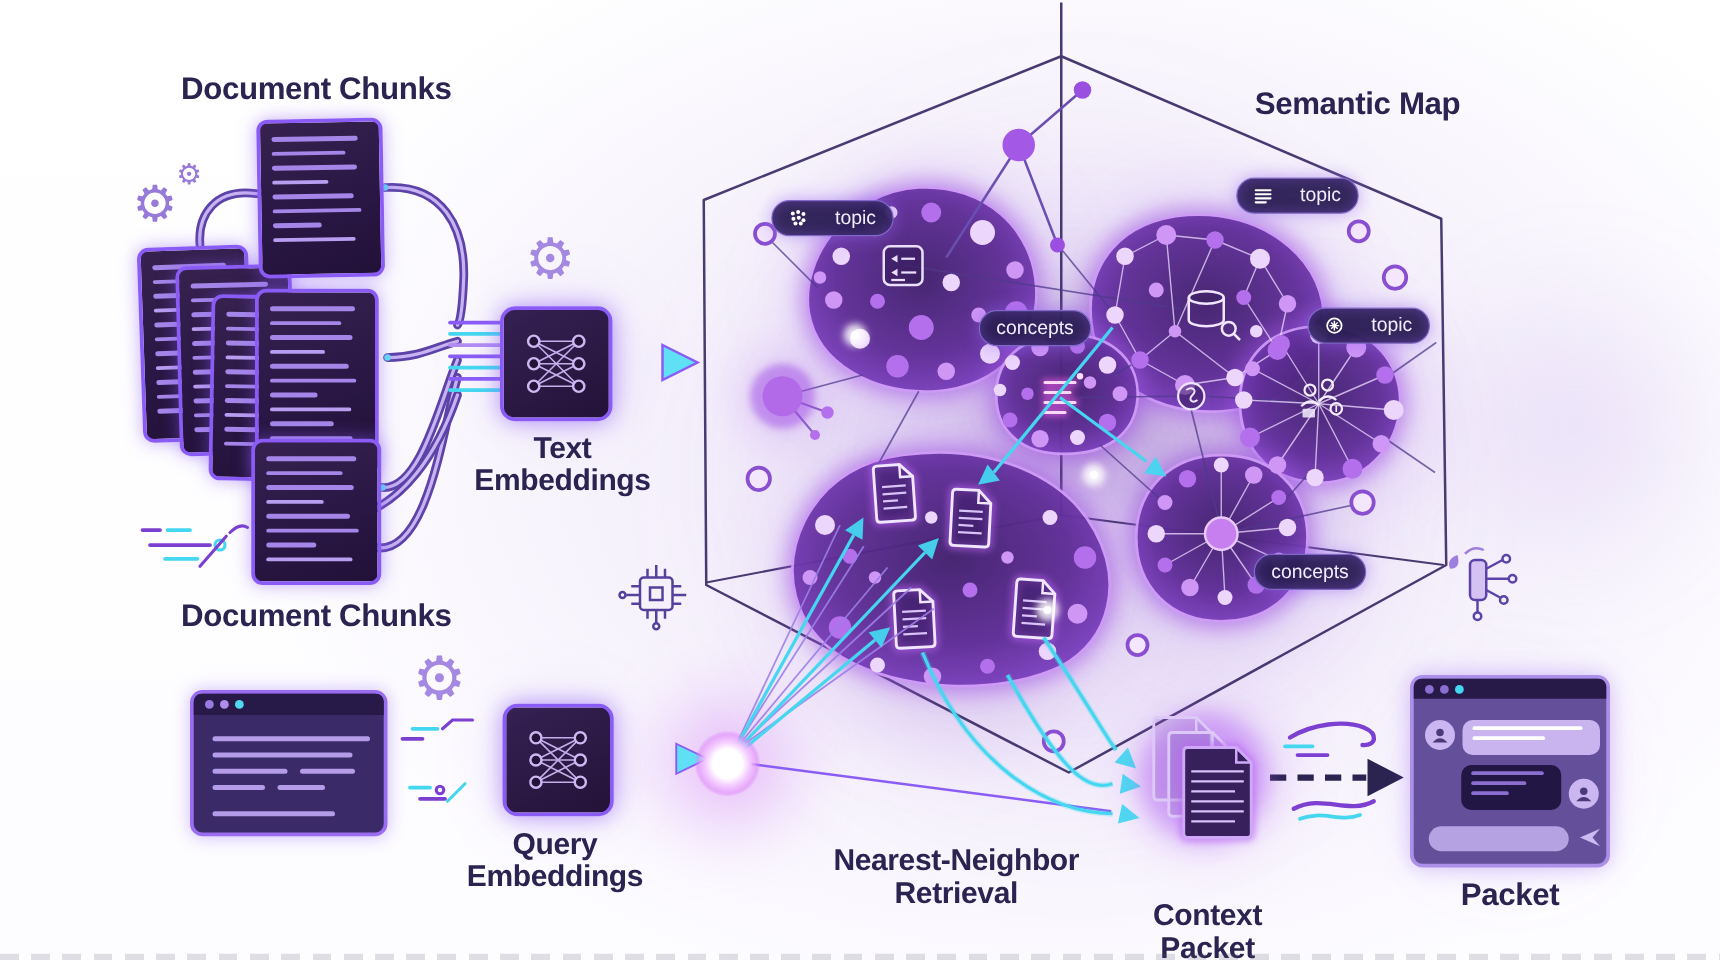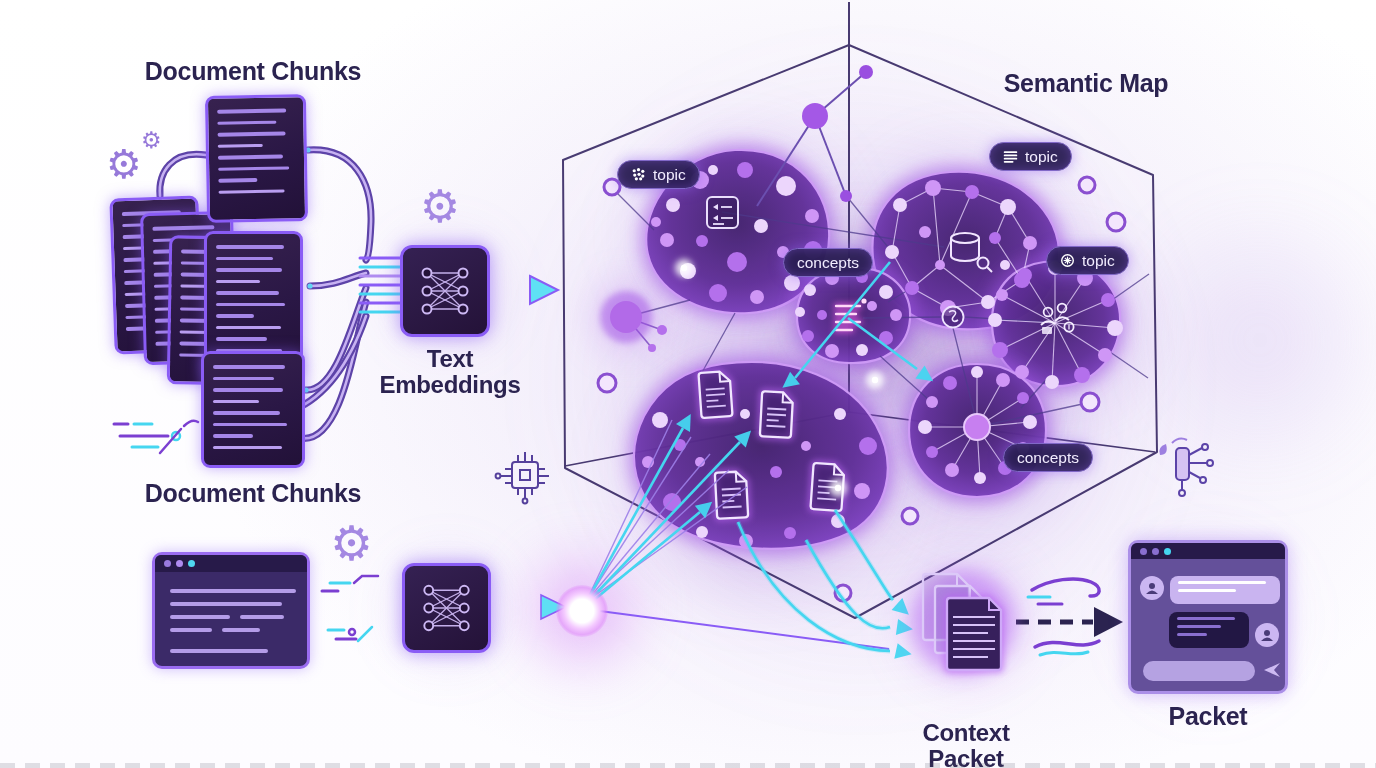--- a/index.html
+++ b/index.html
@@ -14,21 +14,21 @@
   .nowrap{white-space:nowrap}
   
   .card{position:absolute;background:linear-gradient(160deg,#37224f,#2a1745 55%,#221138);
     border:3px solid #8a5cf5;border-radius:9px;box-shadow:0 0 14px rgba(138,92,245,.5);
     padding:11px 9px;display:flex;flex-direction:column;gap:8px;overflow:hidden}
   .card i{display:block;height:3.5px;border-radius:2px;background:#a586e8}
   
   .box{position:absolute;background:linear-gradient(150deg,#352153,#241238);
     border:3px solid #8a5cf5;border-radius:12px;box-shadow:0 0 18px rgba(138,92,245,.6);padding:6px}
   
-  .pill{position:absolute;height:29px;display:flex;align-items:center;gap:7px;padding:0 13px;
+  .pill{position:absolute;height:29px;display:flex;align-items:center;gap:22px;padding:0 13px;
     background:rgba(43,30,84,.96);border:1.5px solid #8168c8;border-radius:15px;color:#f2ecff;
     font-size:15.5px;box-shadow:0 0 14px rgba(150,100,240,.55), inset 0 0 10px rgba(125,85,205,.45)}
   
   .win{position:absolute;border-radius:10px}
   .tbar{height:17px;background:#271a49;border-radius:6px 6px 0 0;display:flex;align-items:center;gap:5px;padding:0 9px}
   .dot{width:7px;height:7px;border-radius:50%}
   .uq{left:152px;top:552px;width:158px;height:117px;background:#3b2a68;border:3px solid #9a6cf0;
       box-shadow:0 0 14px rgba(138,92,245,.4)}
   .uline{position:absolute;left:15px;display:flex;gap:10px}
   .uline i{height:4px;border-radius:2px;background:#b49ce8}
@@ -740,17 +740,19 @@
     <span>topic</span>
   </div>
   <div class="pill" style="left:1003px;top:443px">
     <span>concepts</span>
   </div>
 
   <div class="lbl nowrap" style="left:123px;top:58px;width:260px;font-size:25px">Document Chunks</div>
   <div class="lbl" style="left:370px;top:346px;width:160px;font-size:24px">Text Embeddings</div>
   <div class="lbl nowrap" style="left:976px;top:70px;width:220px;font-size:25px">Semantic Map</div>
   <div class="lbl nowrap" style="left:123px;top:480px;width:260px;font-size:25px">Document Chunks</div>
+  <div class="lbl" style="left:359px;top:663px;width:170px;font-size:24px">Query Embeddings</div>
+  <div class="lbl" style="left:650px;top:676px;width:230px;font-size:24px">Nearest-Neighbor Retrieval</div>
   <div class="lbl" style="left:906px;top:720px;width:120px;font-size:24px">Context Packet</div>
   <div class="lbl nowrap" style="left:1128px;top:703px;width:160px;font-size:25px">Packet</div>
 
   <div class="bottomstrip"></div>
 </div>
 
 </body></html>

